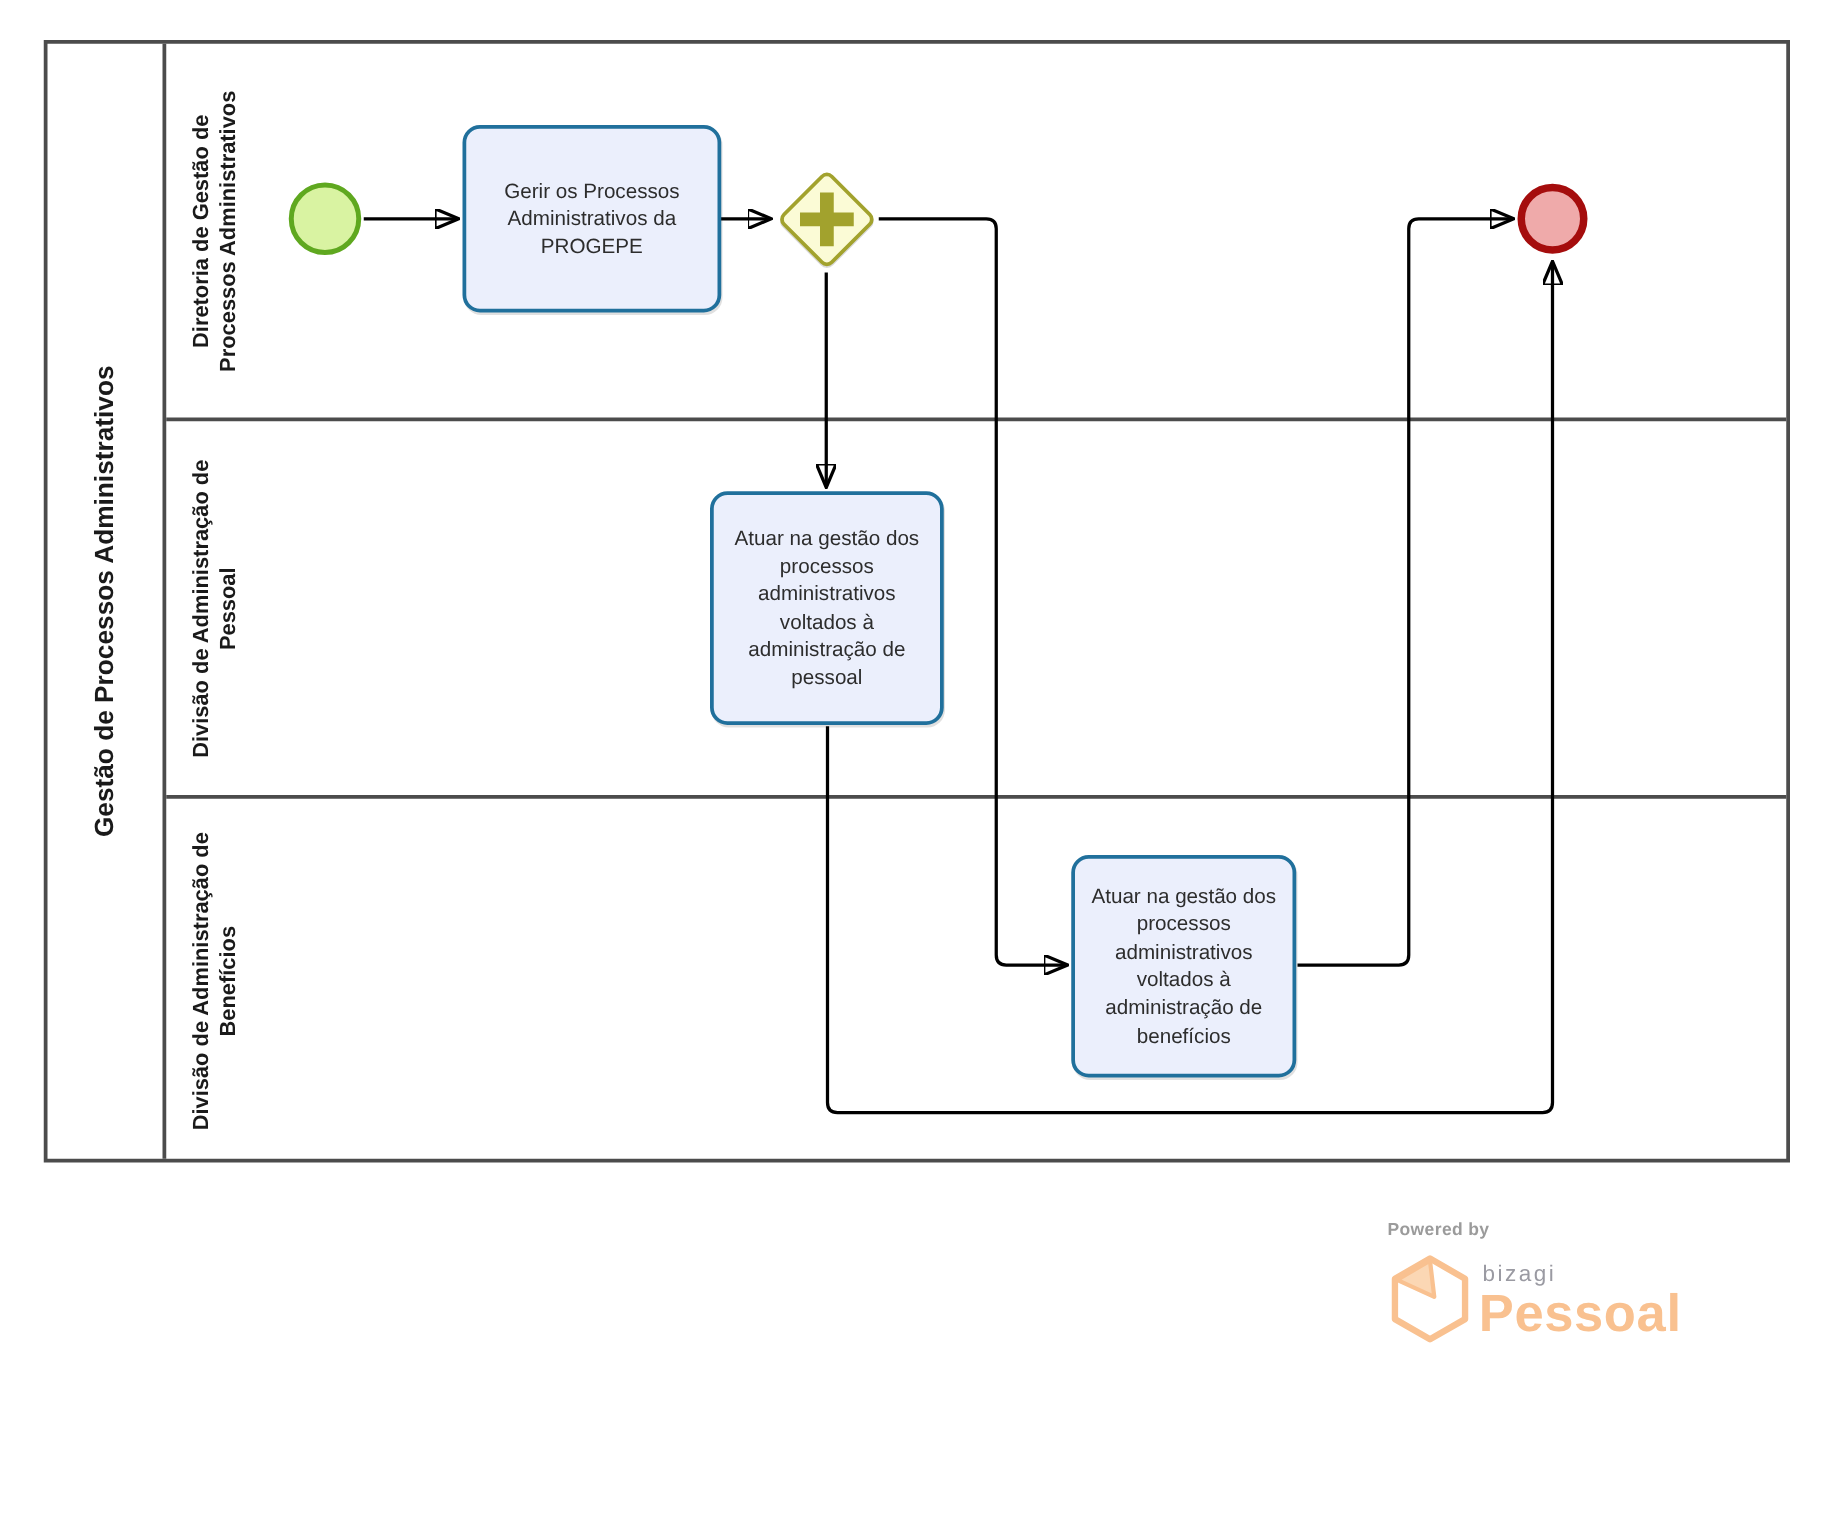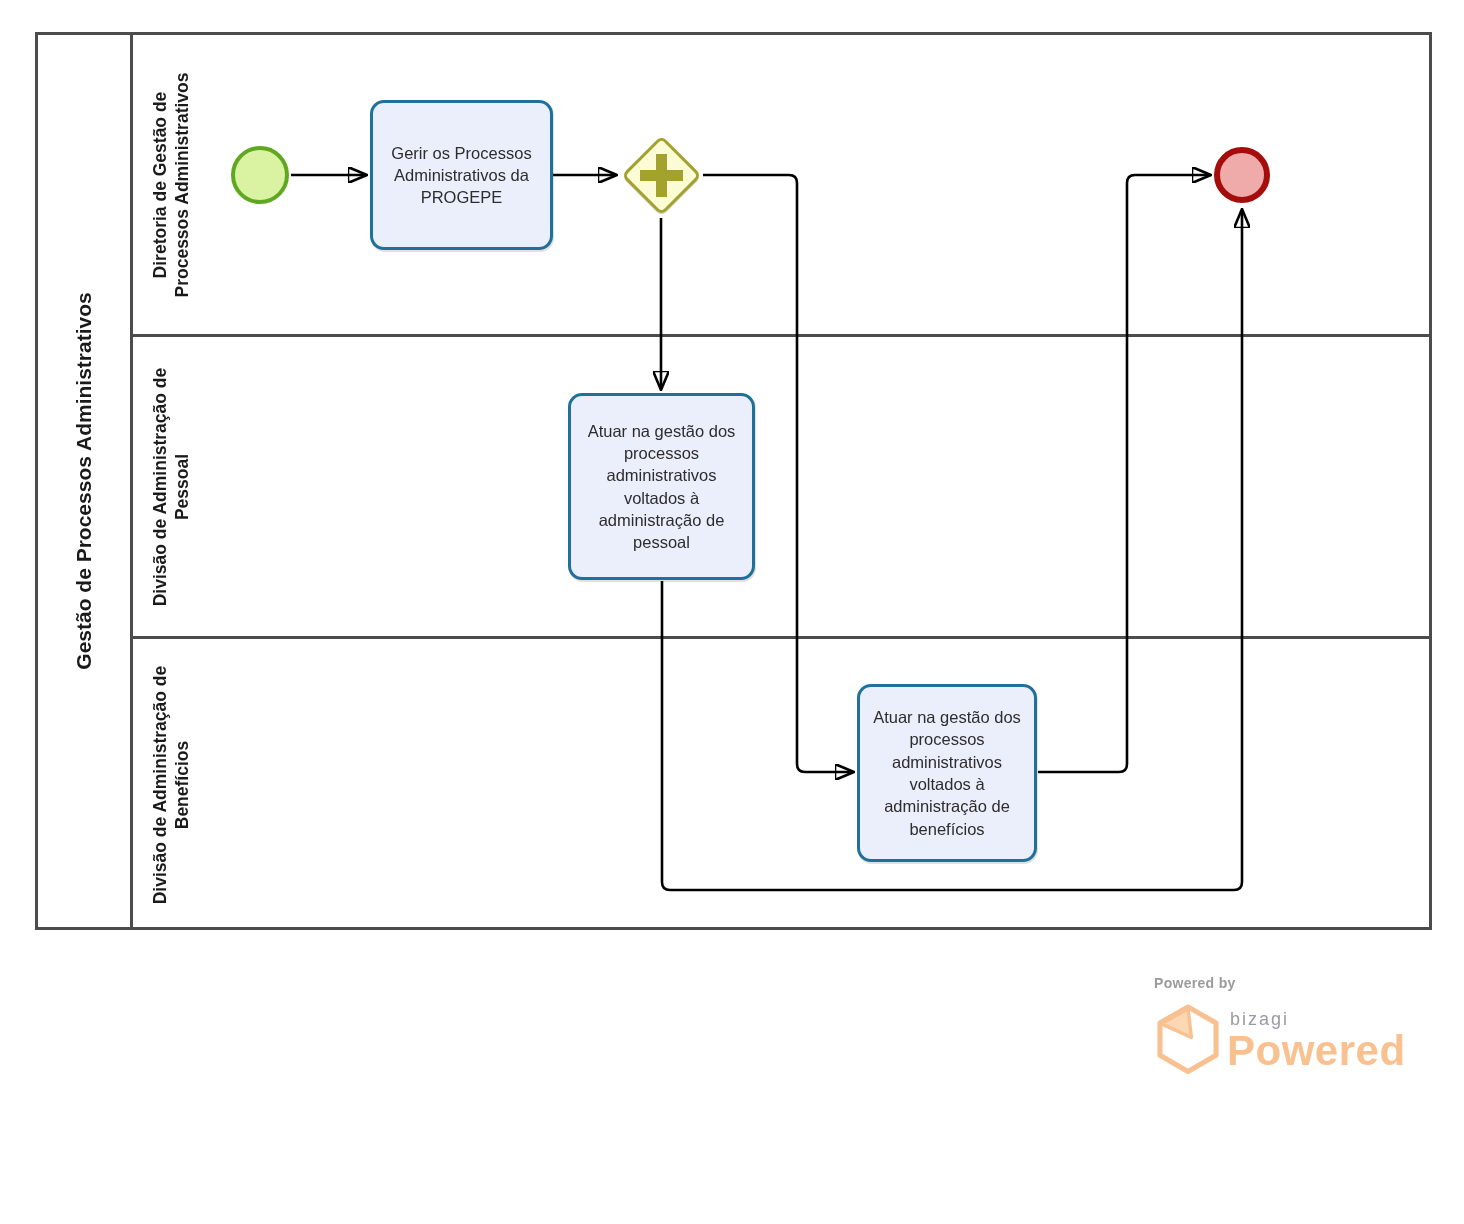--- a/index.html
+++ b/index.html
@@ -46,21 +46,21 @@
     position: absolute;
     background: #ebeffc;
     border: 3px solid #20709c;
     border-radius: 14px;
     display: flex; align-items: center; justify-content: center;
     text-align: center;
     font-size: 16.5px; line-height: 1.35; color: #2d2d2d;
     padding: 6px 8px;
     box-shadow: 1px 2px 0 rgba(0,0,0,0.12);
   }
-  .task-gerir { left: 370px; top: 100px; width: 183px; height: 150px; }
+  .task-gerir { left: 370px; top: 100px; width: 207px; height: 150px; }
   .task-pessoal { left: 568px; top: 393px; width: 187px; height: 187px; }
   .task-beneficios { left: 857px; top: 684px; width: 180px; height: 178px; }
 
   .start-event {
     position: absolute; left: 231px; top: 146px;
     width: 58px; height: 58px; border-radius: 50%;
     background: #d9f3a2; border: 4px solid #5fa81f;
   }
   .end-event {
     position: absolute; left: 1214px; top: 147px;
@@ -81,21 +81,21 @@
   }
   .gateway-plus .bar-v {
     position: absolute; left: 16px; top: 0; width: 11px; height: 43px; background: #a2a22d;
   }
 
   
   svg.flows { position: absolute; left: 0; top: 0; width: 1464px; height: 1224px; }
   svg.flows path { fill: none; stroke: #000000; stroke-width: 2.6; }
 
   
-  .footer-logo { position: absolute; left: 1110px; top: 975px; width: 280px; height: 120px; margin-left: 44px; }
+  .footer-logo { position: absolute; left: 1110px; top: 975px; width: 280px; height: 120px; }
   .powered-by { font-size: 14px; color: #9b9b9b; font-weight: 600; letter-spacing: 0.3px; }
   .logo-row { position: relative; margin-top: 10px; height: 80px; }
   .logo-hex { position: absolute; left: 0; top: 0; }
   .brand-name {
     position: absolute; left: 76px; top: 8px;
     font-size: 18px; color: #9a9aa2; letter-spacing: 2px; font-weight: 400;
   }
   .product-name {
     position: absolute; left: 73px; top: 26px;
     font-size: 42px; color: #f9c190; font-weight: 600; letter-spacing: 0.5px;
@@ -167,17 +167,17 @@
   <div class="end-event"></div>
 
   <div class="footer-logo">
     <div class="powered-by">Powered by</div>
     <div class="logo-row">
       <svg class="logo-hex" width="68" height="78" viewBox="0 0 80 90">
         <path d="M40 6 L73 25 L73 63 L40 82 L7 63 L7 25 Z" fill="none" stroke="#f9c190" stroke-width="6" stroke-linejoin="round"></path>
         <path d="M9 26 L40 8 L44 42 Z" fill="#fbd7b4" stroke="#f9c190" stroke-width="4" stroke-linejoin="round"></path>
       </svg>
       <div class="brand-name">bizagi</div>
-      <div class="product-name">Powered</div>
+      <div class="product-name">Pessoal</div>
     </div>
   </div>
 
 </div>
 
 </body></html>

